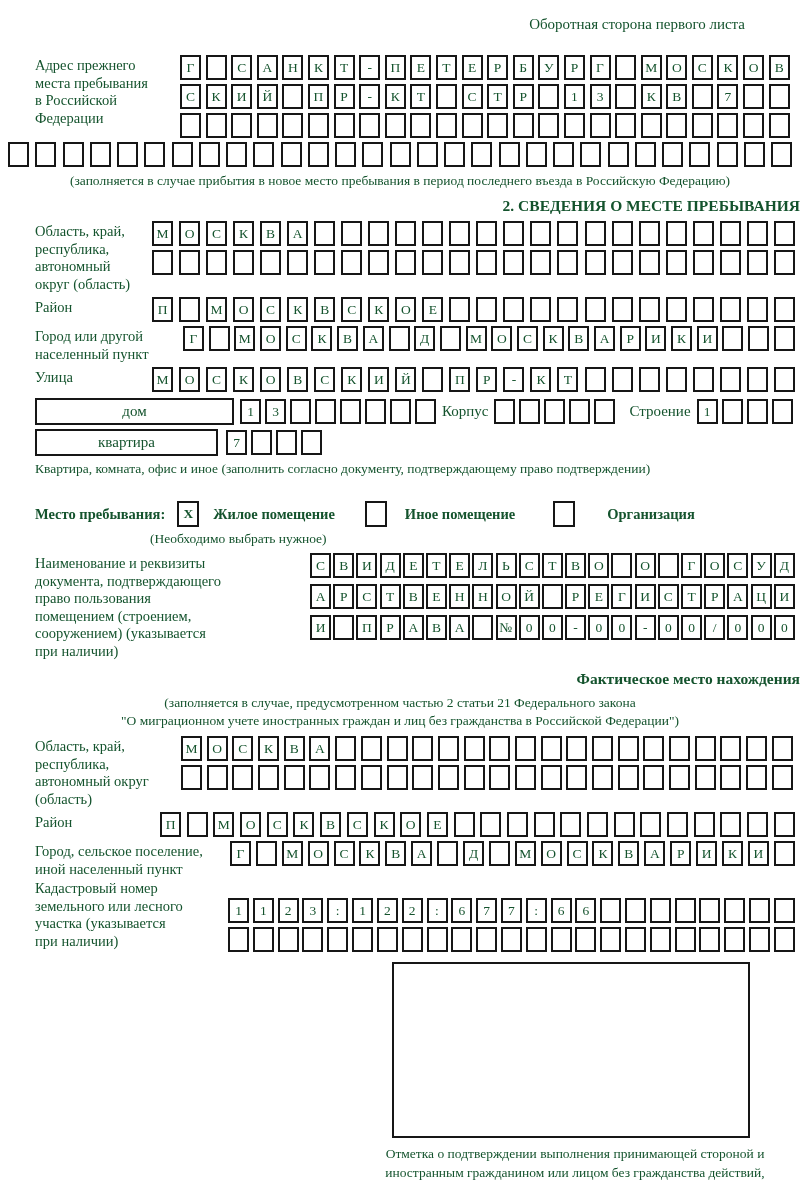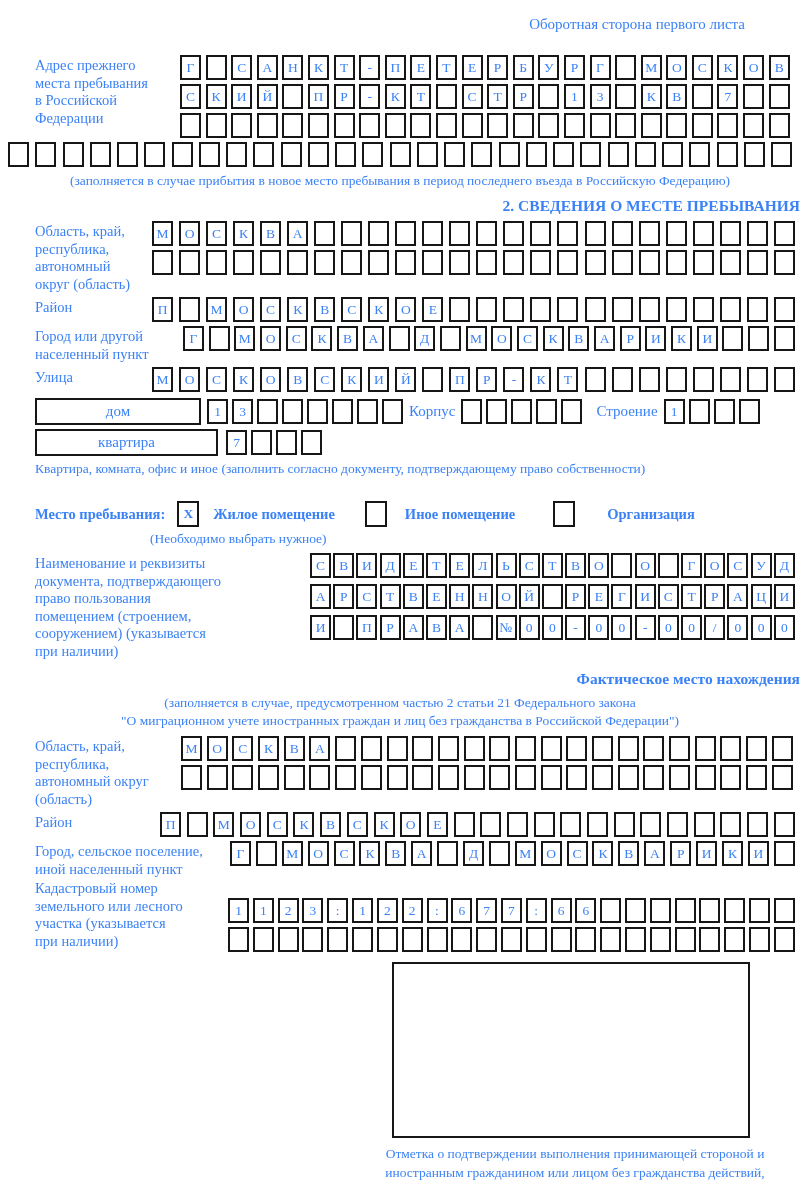--- a/index.html
+++ b/index.html
@@ -2,21 +2,21 @@
 <html><head>
 <meta charset="utf-8">
 <style>
   html,body{margin:0;padding:0;background:#ffffff;}
   .page{
     position:relative;
     width:800px;
     height:1180px;
     overflow:hidden;
     background:#ffffff;
-    color:#3b82f6;
+    color:#14532d;
     font-family:"Liberation Serif","DejaVu Serif",serif;
     box-sizing:border-box;
     padding-top:16px;
   }
   .side-note{
     text-align:right;
     padding-right:55px;
     font-size:15px;
     margin-bottom:22px;
   }
@@ -37,21 +37,21 @@
   .fullrow{margin-left:8px;margin-top:4px;}
   .cap{font-size:13.5px;line-height:17px;}
   .cap.center{text-align:center;margin-top:5px;}
   .cap.left{margin-left:35px;margin-top:4px;}
   .h-title{text-align:right;font-weight:bold;font-size:15.5px;margin:8px 0 6px 0;}
   .line{display:flex;align-items:center;margin-left:35px;}
   .widebox{
     height:27px;border:2px solid #161616;box-sizing:border-box;
     display:flex;align-items:center;justify-content:center;font-size:15px;background:#fff;
   }
-  .wb165{width:166px}.wb200{width:183px}
+  .wb165{width:199px}.wb200{width:183px}
   .inline-lbl{font-size:15px;padding:0 6px;}
   .mt4{margin-top:4px}.mt6{margin-top:6px}.mt10{margin-top:10px}
   .check-line{gap:4px;margin-top:24px;font-weight:bold;}
   .check-line .txt{font-size:14.5px;}
   .ck{width:22px;height:26px;}
   .choose-note{margin-left:150px;width:380px;margin-top:3px;}
   .fact-note{text-align:center;white-space:pre-line;font-size:13.5px;line-height:18px;margin-top:6px;}
   .doc-rows{gap:6px;}
   .kad-rows{padding-top:20px;}
   .stamp-wrap{margin-top:10px;}
@@ -375,21 +375,21 @@
 
   <div class="line mt4">
     <div class="widebox wb200">квартира</div>
     <div class="boxrow gapped" style="margin-left:8px">
         <div class="cbox">7</div>
         <div class="cbox"></div>
         <div class="cbox"></div>
         <div class="cbox"></div>
       </div>
   </div>
-  <div class="cap left">Квартира, комната, офис и иное (заполнить согласно документу, подтверждающему право собственности)</div>
+  <div class="cap left">Квартира, комната, офис и иное (заполнить согласно документу, подтверждающему право подтверждении)</div>
 
   <div class="line check-line">
     <span class="txt">Место пребывания:</span>
     <div class="cbox ck" style="margin-left:8px">X</div>
     <span class="txt" style="margin-left:10px">Жилое помещение</span>
     <div class="cbox ck" style="margin-left:26px"></div>
     <span class="txt" style="margin-left:14px">Иное помещение</span>
     <div class="cbox ck" style="margin-left:34px"></div>
     <span class="txt" style="margin-left:28px">Организация</span>
   </div>

